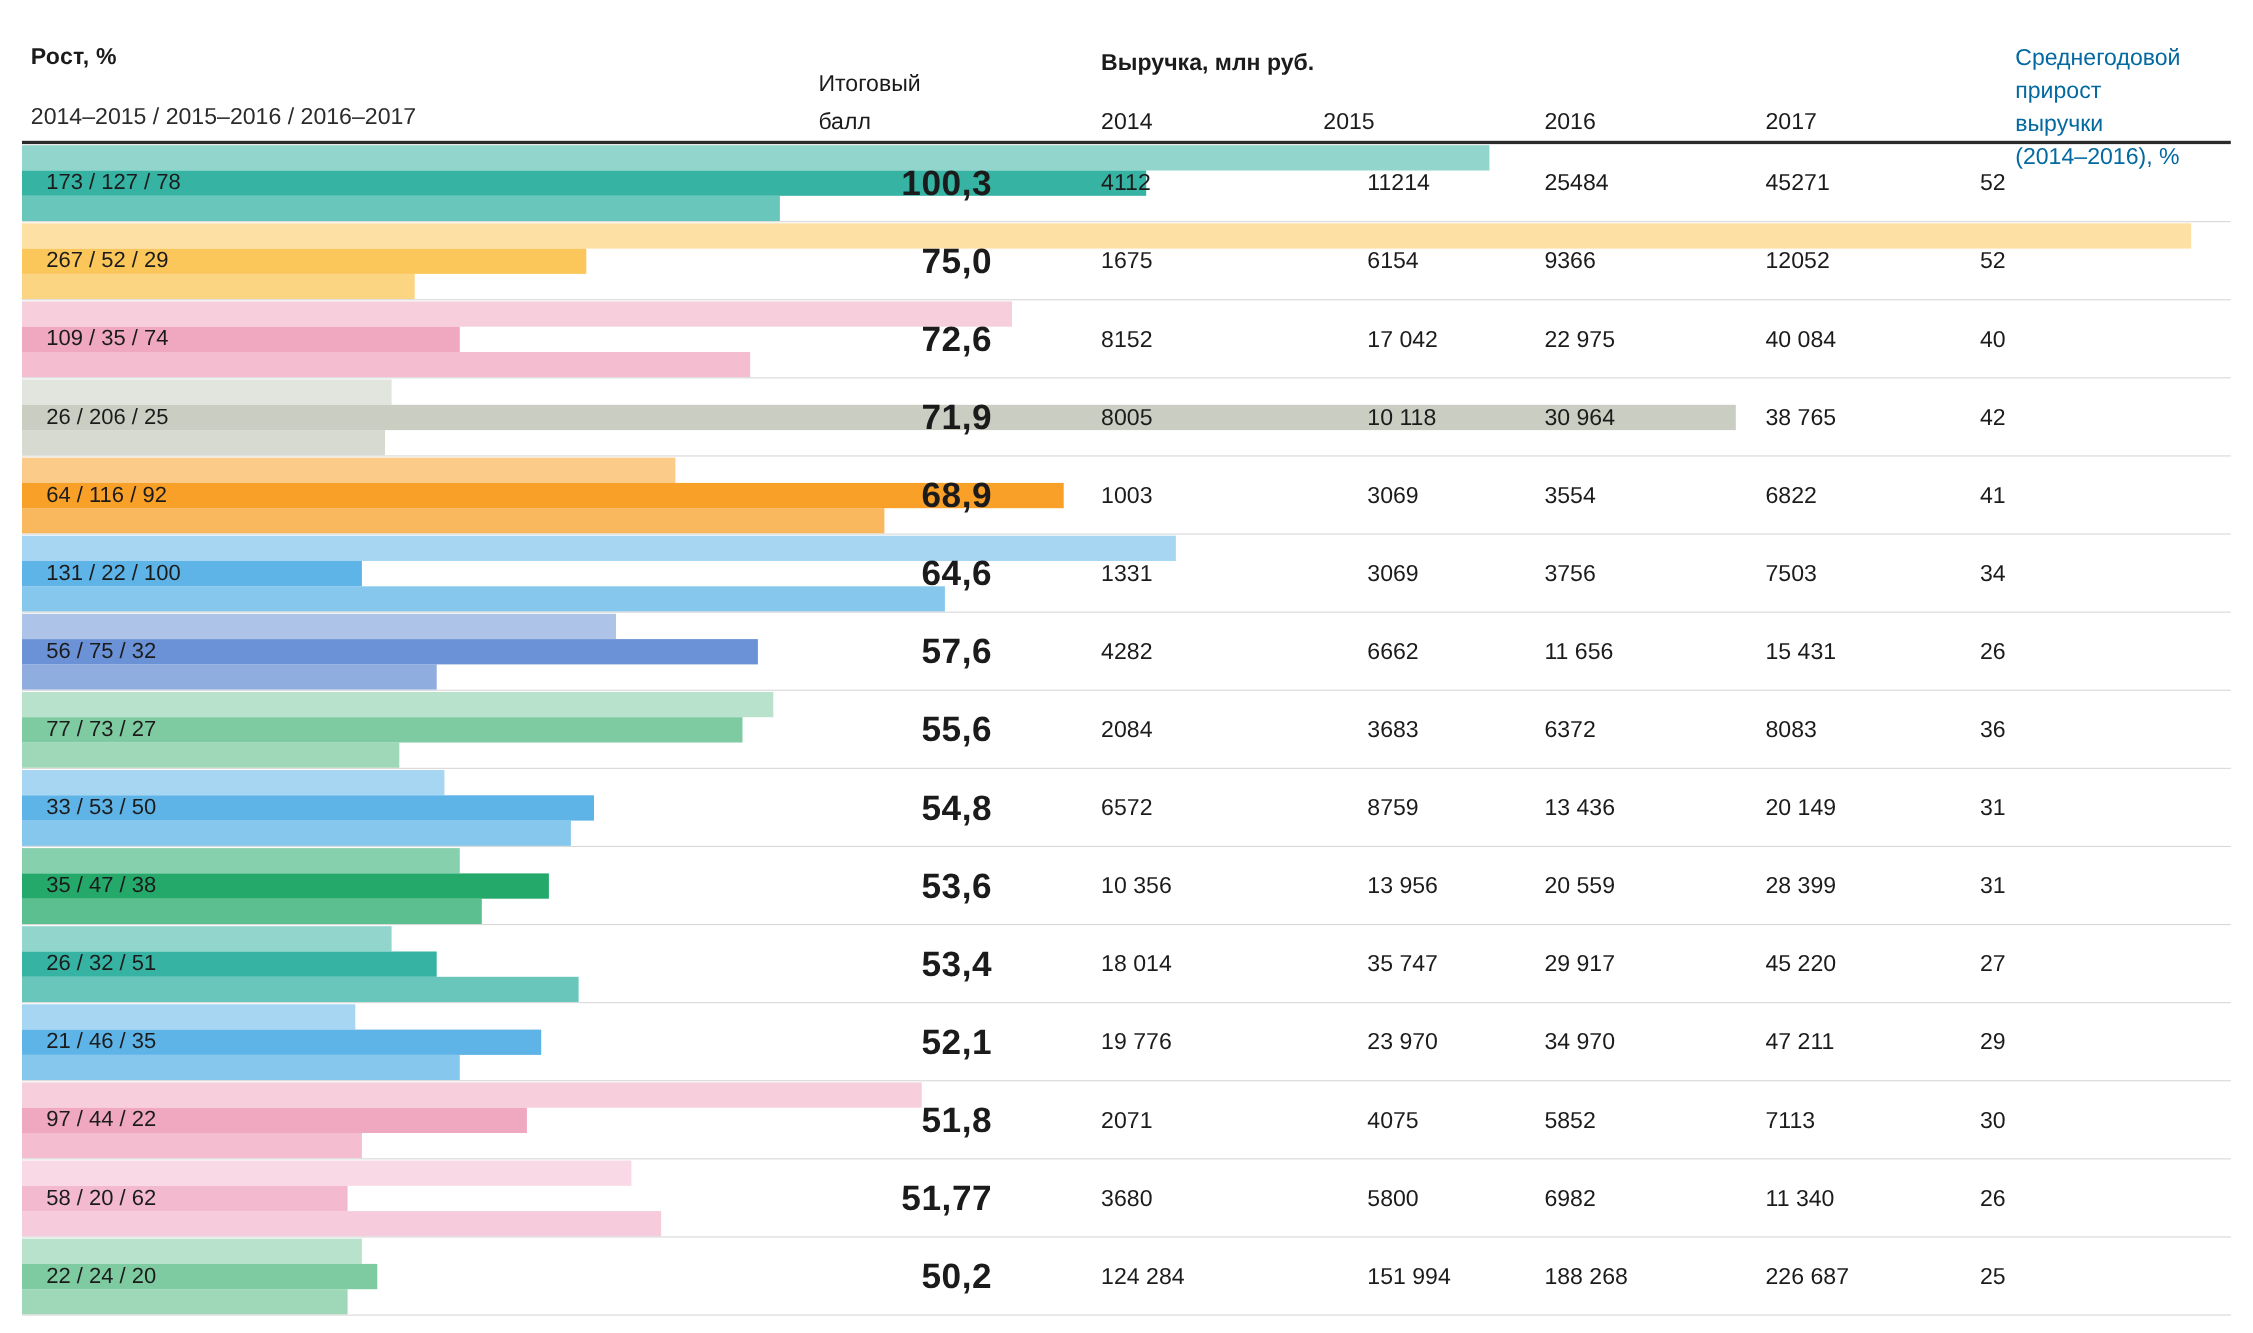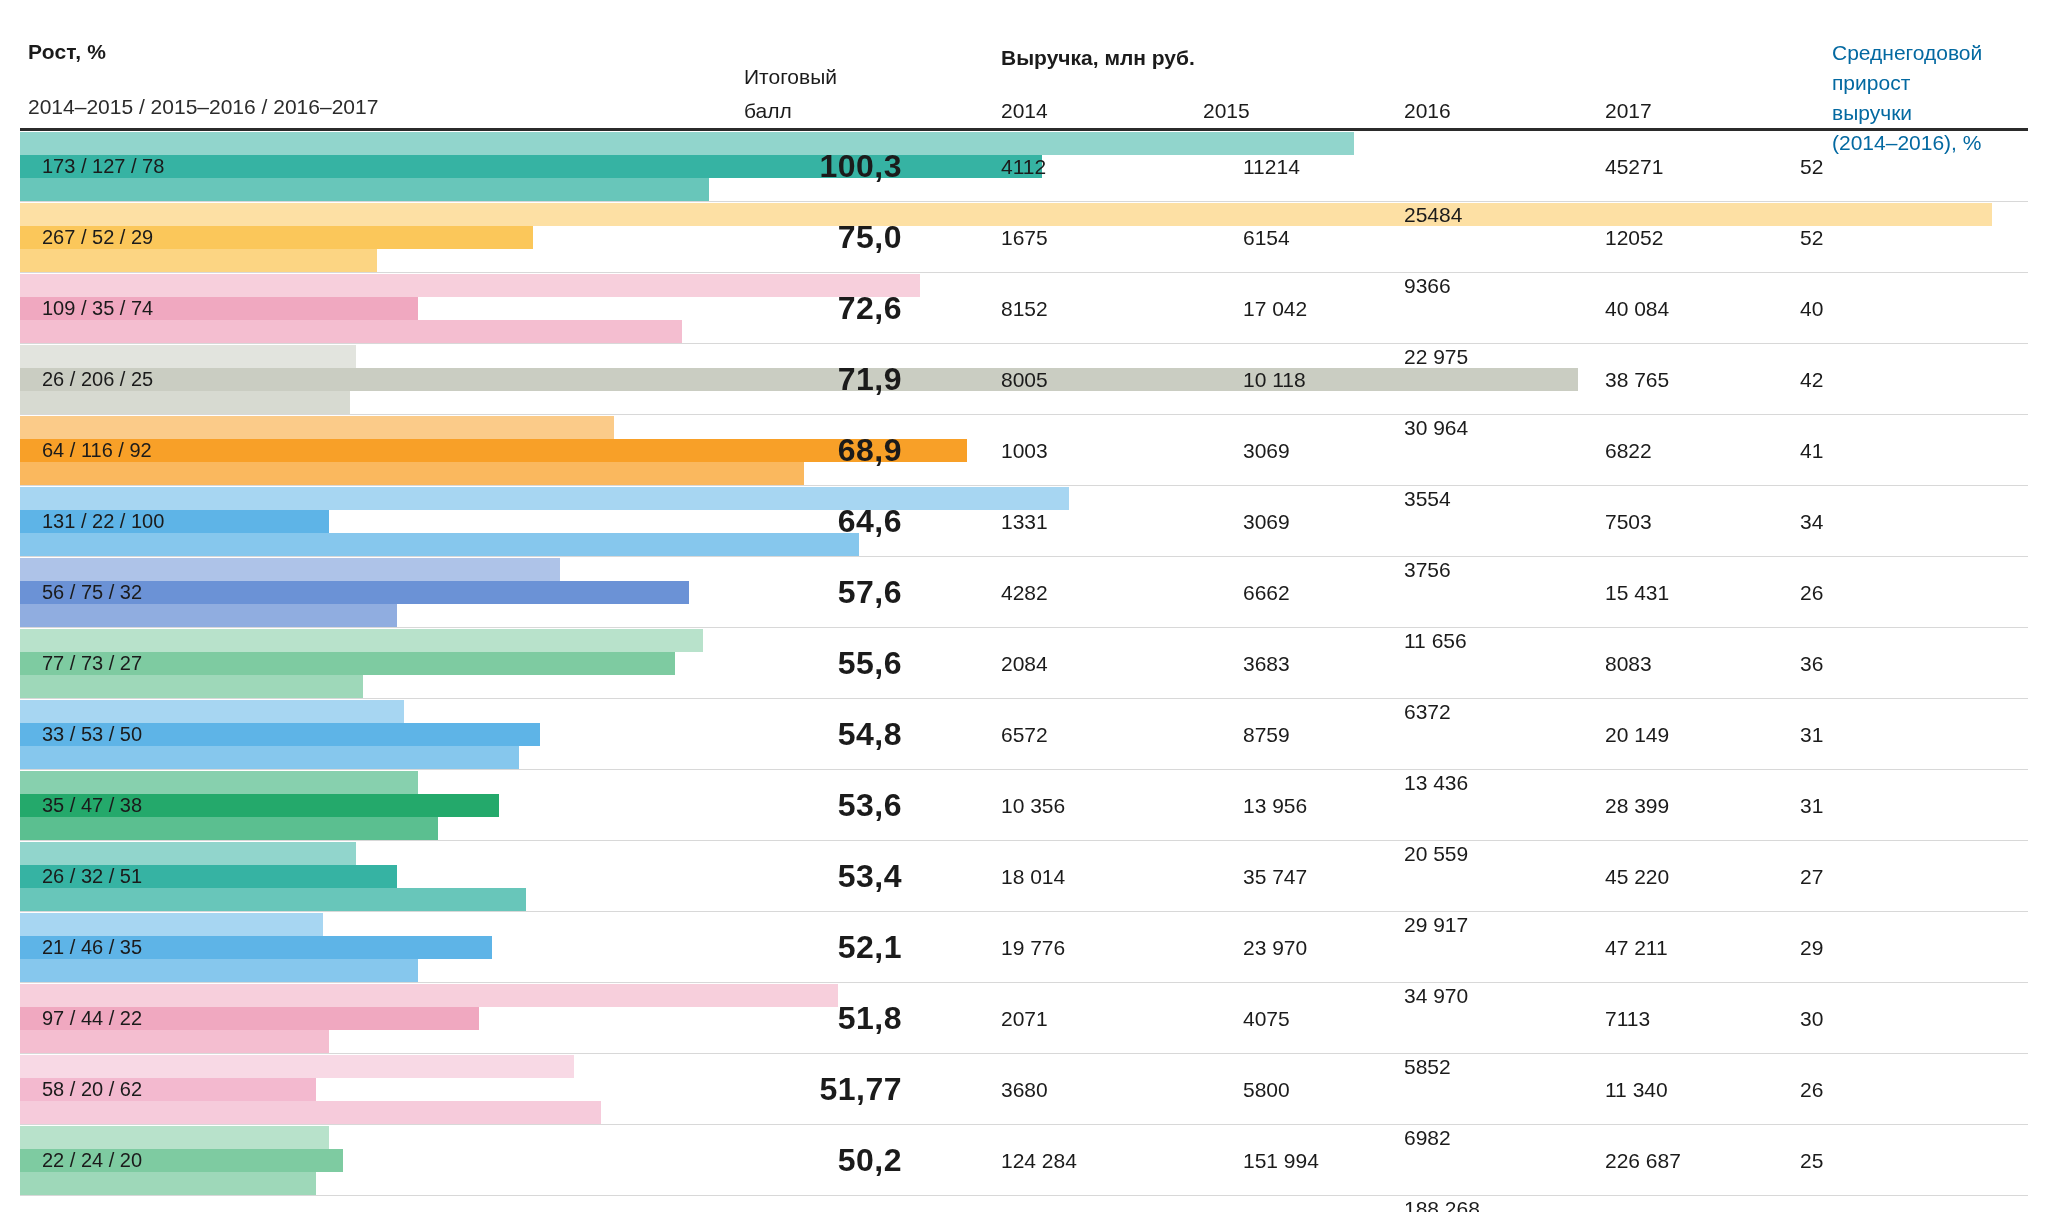--- a/index.html
+++ b/index.html
@@ -46,21 +46,21 @@
     display:flex;align-items:center;justify-content:flex-end;
     font-size:32px;font-weight:bold;letter-spacing:.5px;z-index:6;
   }
 
   .cell{
     position:absolute;top:0;height:71px;display:flex;align-items:center;
     font-size:21px;color:#1b1b1b;z-index:6;white-space:nowrap;
   }
   .c-2014{left:1001px;}
   .c-2015{left:1203px;margin-left:40px;}
-  .c-2016{left:1404px;margin-top:48px;}
+  .c-2016{left:1404px;}
   .c-2017{left:1605px;}
   .c-cagr{left:1800px;}
 </style>
 </head>
 <body>
 
 <div class="sheet">
 
   <div class="hdr">
     <div class="hdr-growth-title">Рост, %</div>

